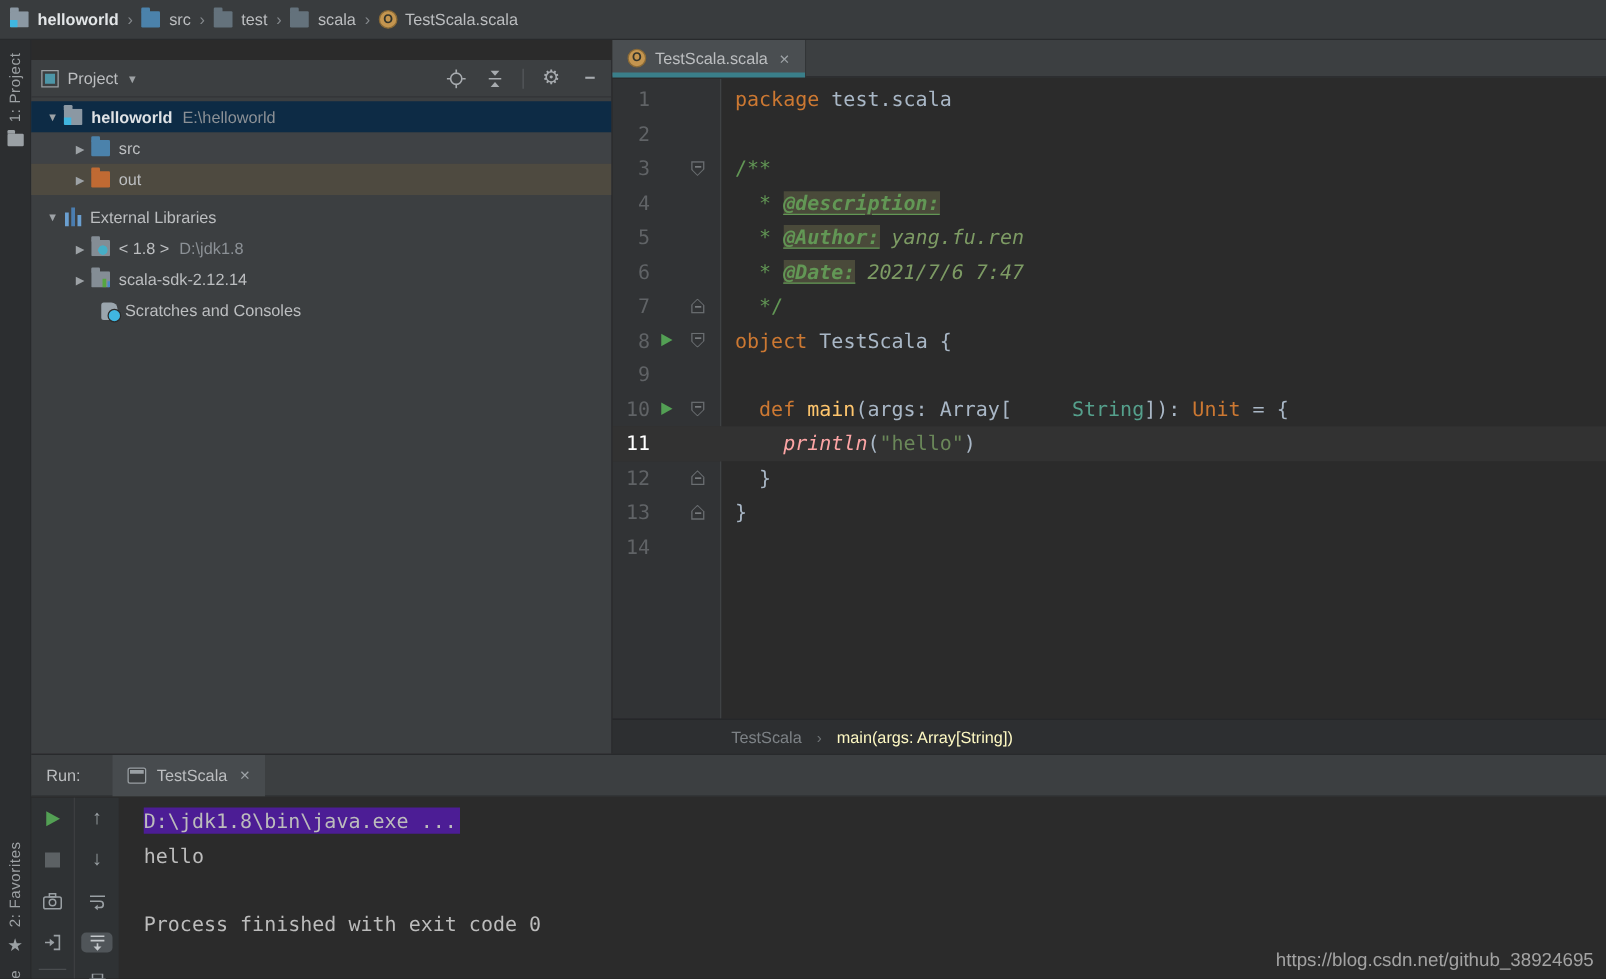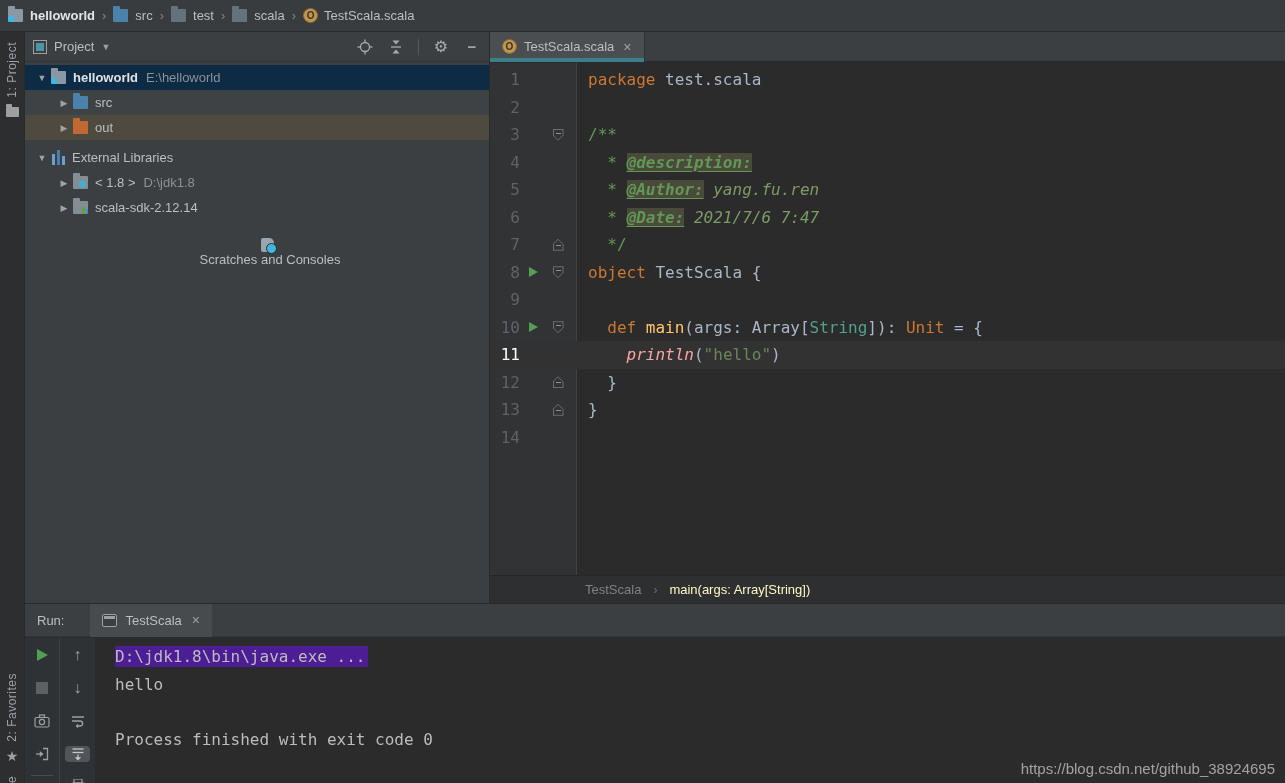--- a/index.html
+++ b/index.html
@@ -56,21 +56,21 @@
   .vlabel{writing-mode:vertical-rl;transform:rotate(180deg);font-size:12px;color:#9da1a4;letter-spacing:.5px;}
   #stripe-proj{margin-top:10px;}
   .stripe-folder{width:13px;height:10px;position:relative;margin-top:9px;}
   .stripe-folder::before{content:"";position:absolute;left:0;top:-3px;width:6px;height:3px;background:#9aa0a4;border-radius:1px 1px 0 0;}
   .stripe-folder::after{content:"";position:absolute;inset:0;background:#9aa0a4;border-radius:1px;}
   #stripe-spacer{flex:1;}
   .stripe-star{font-size:14px;color:#9aa0a3;margin-top:7px;line-height:14px;}
   #stripe-partial{height:12px;margin-top:8px;}
 
   
-  #project{position:absolute;left:25px;top:32px;width:465px;height:571px;background:var(--panel);
+  #project{position:absolute;left:25px;top:48px;width:465px;height:571px;background:var(--panel);
            border-right:1px solid #282a2c;}
   #proj-header{height:30px;display:flex;align-items:center;padding:0 8px;border-bottom:1px solid #323537;}
   #proj-title{font-size:13px;color:var(--uit);margin-left:7px;}
   #proj-dd{color:#9da1a4;font-size:9px;margin-left:7px;}
   #proj-tools{margin-left:auto;display:flex;align-items:center;gap:13px;}
   .tool-sep{width:1px;height:16px;background:#55595c;}
   .hicon{display:flex;align-items:center;justify-content:center;width:18px;height:18px;color:var(--ico);}
   .hicon svg{display:block;}
   .glyph-gear{font-size:16px;line-height:16px;color:var(--ico);}
   .glyph-minus{font-size:15px;font-weight:bold;color:var(--ico);}
@@ -116,21 +116,21 @@
   .fold.open .m{top:4px;}
   .fold.close .m{top:6px;}
   .ctext{white-space:pre;font:16px/27.5px "DejaVu Sans Mono",monospace;padding-left:10px;color:#a9b7c6;}
   .tk-kw{color:#cc7832;}
   .tk-pl{color:#a9b7c6;}
   .tk-cm{color:#629755;}
   .tk-doctag{color:#629755;font-style:italic;font-weight:bold;text-decoration:underline;
              text-underline-offset:3px;background:#4a4a3a;}
   .tk-docval{color:#7d9b64;font-style:italic;}
   .tk-fn{color:#ffc66d;}
-  .tk-type{color:#55a08c;}
+  .tk-type{color:#55a08c;margin-left:48px;}
   .tk-str{color:#6a8759;}
   .tk-ital{color:#fca5a5;font-style:italic;}
 
   #ed-breadcrumbs{position:absolute;left:0;right:0;bottom:0;height:28px;background:#2d2f31;
       border-top:1px solid #252729;display:flex;align-items:center;padding-left:95px;font-size:13px;}
   #bc-class{color:#7d8286;}
   #bc-sep{color:#6e7376;margin:0 12px;font-size:12px;}
   #bc-member{color:#fef9c3;}
 
   
@@ -250,21 +250,21 @@
           <span class="twisty">▶</span>
           <span class="ic fic ic-jdk"></span>
           <span class="tname">&lt; 1.8 &gt;</span>
           <span class="thint">D:\jdk1.8</span>
         </div>
         <div class="tree-row row-plain" style="padding-left: 30px;">
           <span class="twisty">▶</span>
           <span class="ic fic ic-library"></span>
           <span class="tname">scala-sdk-2.12.14</span>
         </div>
-        <div class="tree-row row-plain" style="padding-left: 20px; flex-direction: column;">
+        <div class="tree-row row-plain" style="padding-left: 38px;">
           <span class="twisty"></span>
           <span class="ic ic-scratches"></span>
           <span class="tname">Scratches and Consoles</span>
         </div>
       </div>
   </div>
 
   <div id="editor">
     <div id="tabbar">
       <div id="edit-tab">

